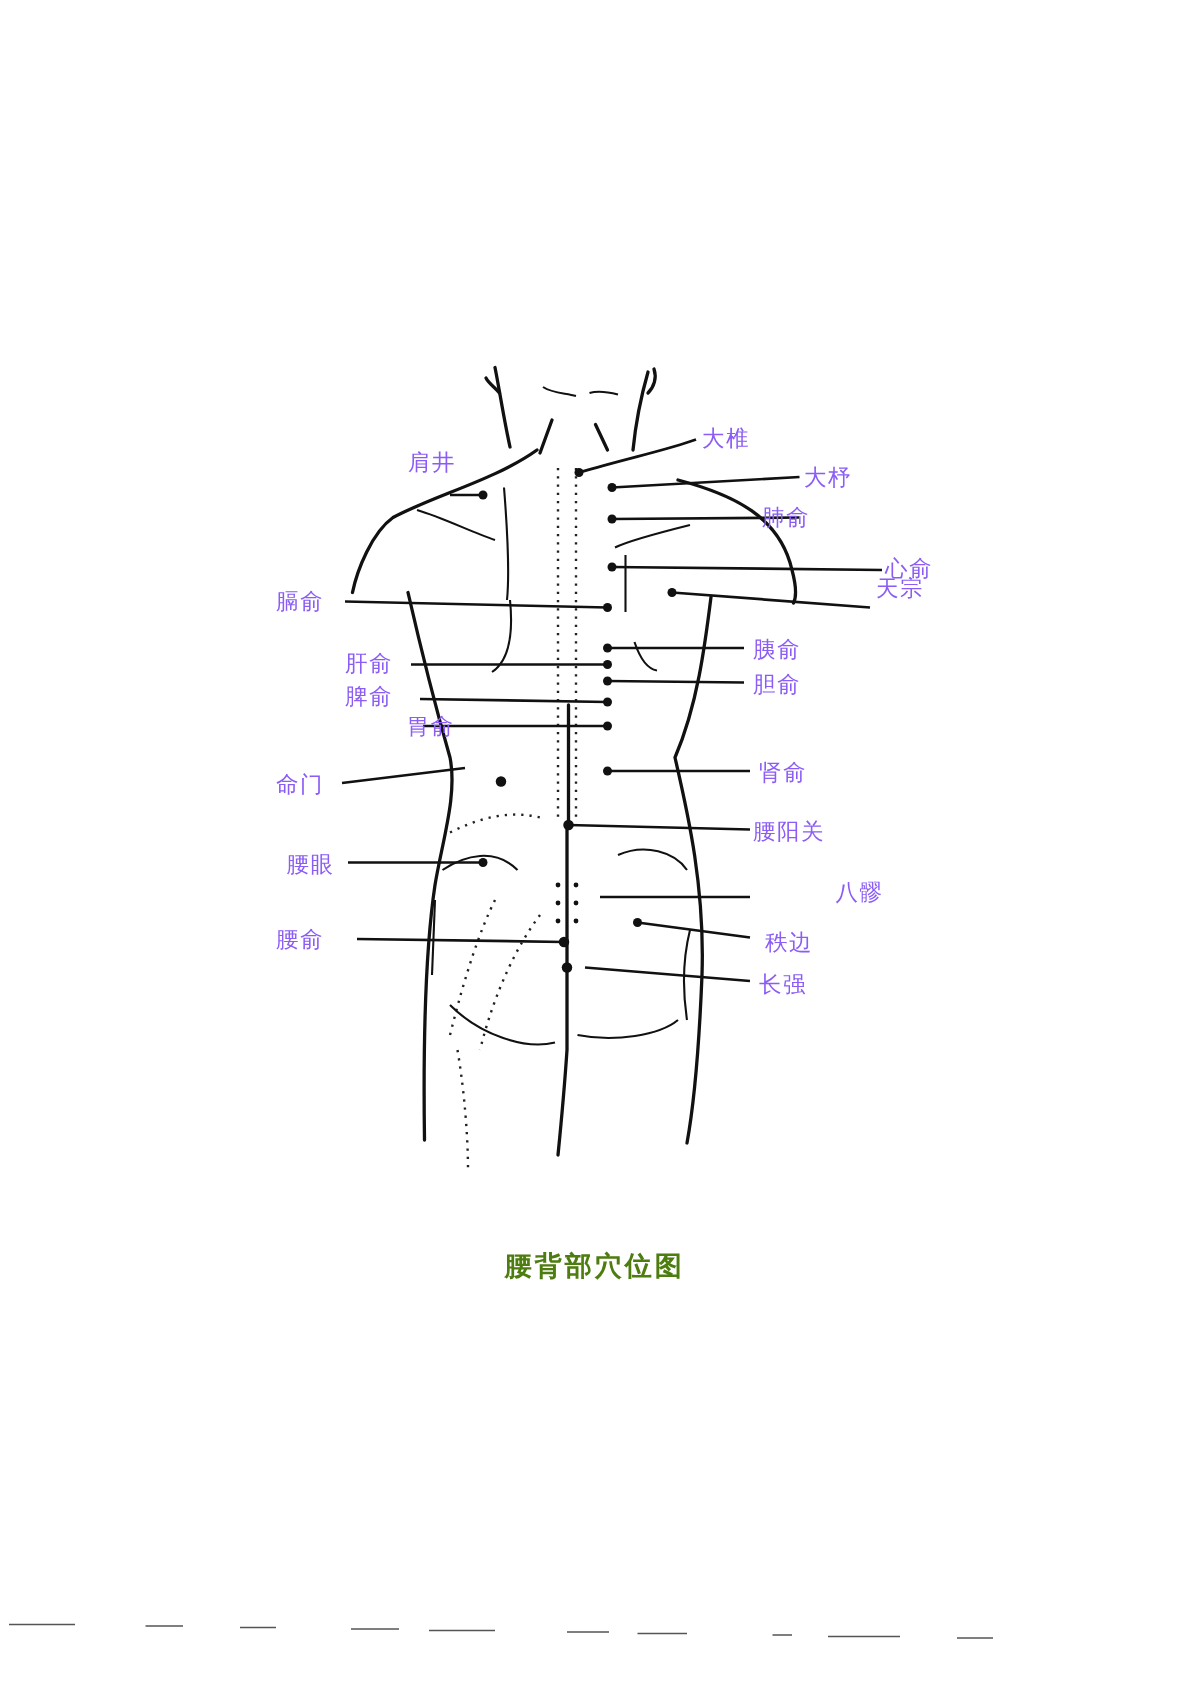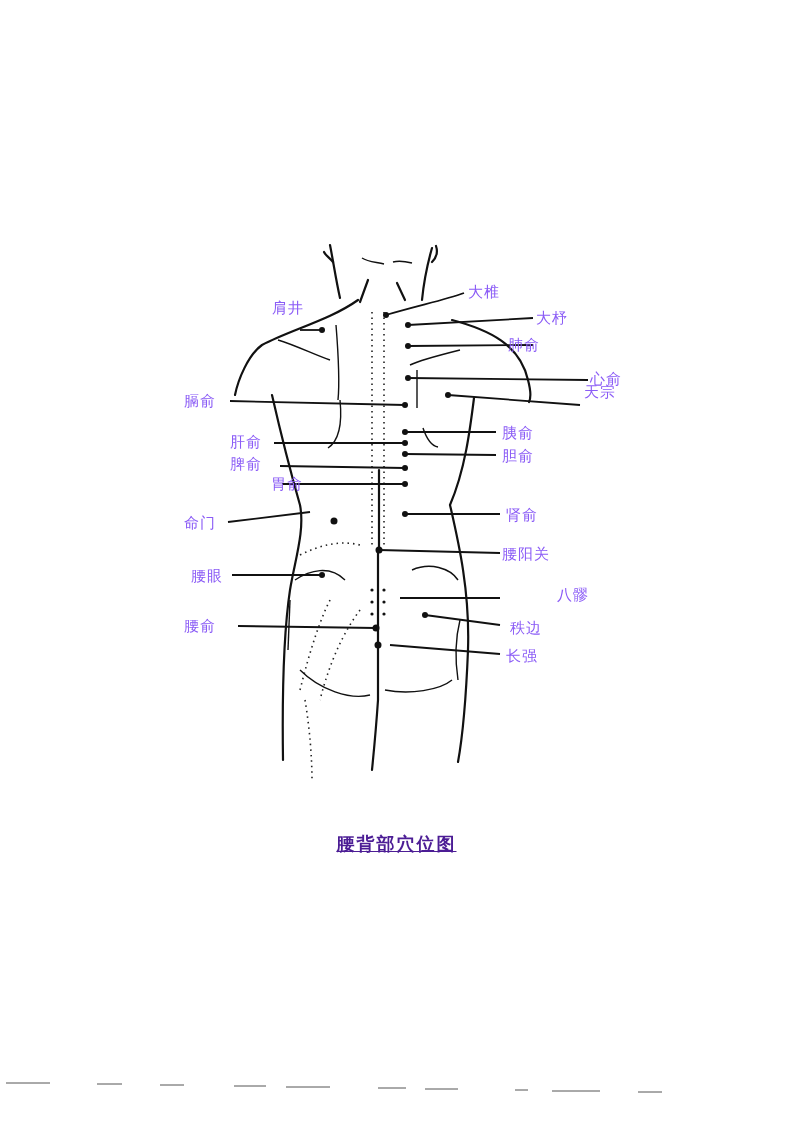--- a/index.html
+++ b/index.html
@@ -1,21 +1,21 @@
 <!DOCTYPE html>
 <html><head>
   <meta charset="utf-8">
   <style>
     html, body { margin:0; padding:0; background:#ffffff; }
     body { width:793px; height:1122px; position:relative; overflow:hidden;
            font-family:"DejaVu Sans", sans-serif; color:#111; }
     #figure { position:absolute; left:0; top:0; width:793px; height:1122px; }
     .lbl { position:absolute; font-size:15px; line-height:17px; color:#8b5cf6; white-space:nowrap; letter-spacing:1px; }
     .caption { position:absolute; left:0; width:793px; top:832px; text-align:center;
-               font-size:18px; font-weight:bold; letter-spacing:2px; color:#4c1d95;text-decoration:underline; }
+               font-size:18px; font-weight:bold; letter-spacing:2px; color:#4d7c0f; }
     svg { position:absolute; left:0; top:0; }
     .body-line { stroke:#111; stroke-width:2.2; fill:none; stroke-linecap:round; }
     .thin { stroke:#111; stroke-width:1.4; fill:none; }
     .dotted { stroke:#222; stroke-width:1.6; fill:none; stroke-dasharray:1.5 4; }
     .leader { stroke:#111; stroke-width:1.8; fill:none; }
     .pt { fill:#111; }
     .scan { stroke:#555; stroke-width:1; }
   </style>
 </head>
 <body>

